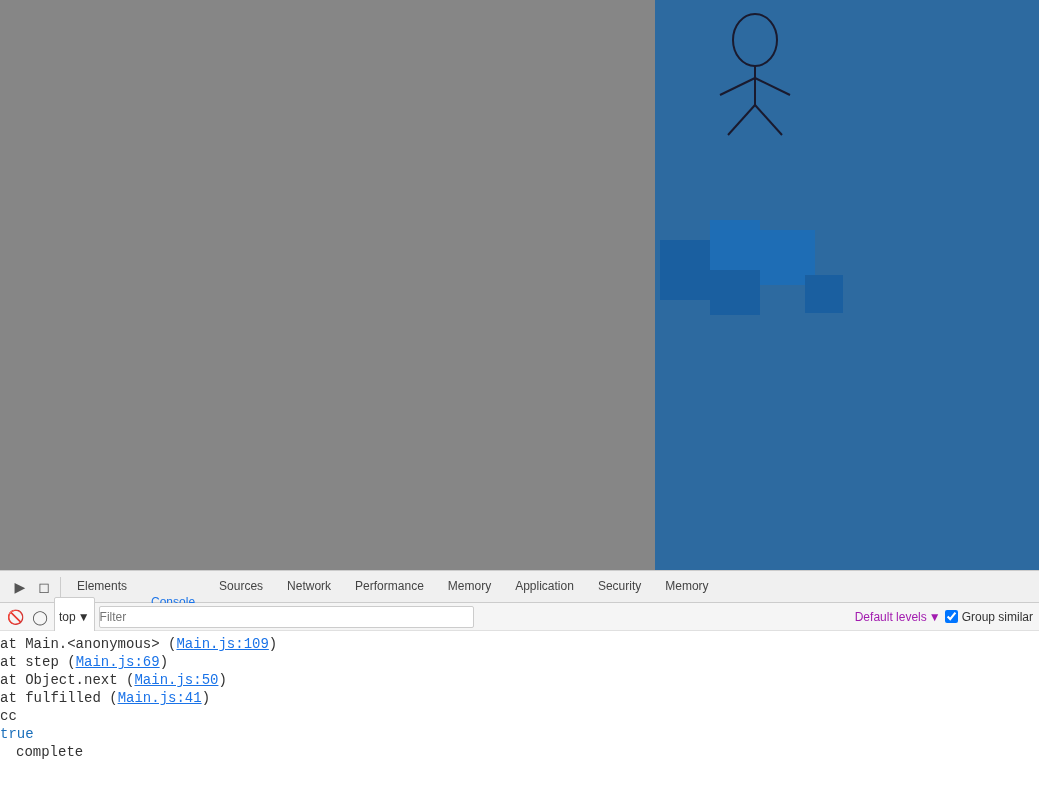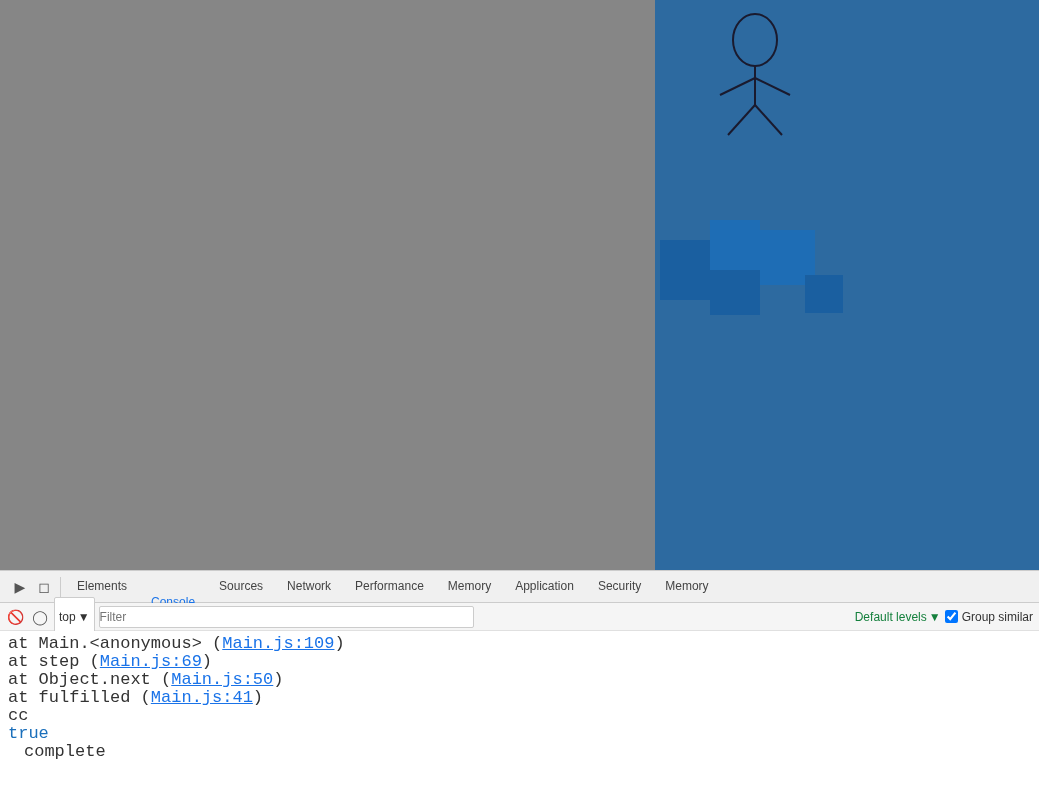--- a/index.html
+++ b/index.html
@@ -134,21 +134,21 @@
       font-size: 12px;
       color: #333;
       background: #fff;
       outline: none;
     }
 
     .default-levels {
       display: flex;
       align-items: flex-end;
       font-size: 12px;
-      color: #15803d;
+      color: #a21caf;
       cursor: pointer;
       gap: 2px;
       white-space: nowrap;
     }
 
     .group-similar {
       display: flex;
       align-items: center;
       gap: 4px;
       font-size: 12px;
@@ -158,23 +158,23 @@
     }
 
     .group-similar input[type=checkbox] {
       cursor: pointer;
     }
 
     
     .console-output {
       flex: 1;
       overflow-y: auto;
-      padding: 4px 8px;
+      padding: 4px 0;
       font-family: 'Courier New', monospace;
-      font-size: 17px;
+      font-size: 14px;
       background: #fff;
     }
 
     .console-line {
       line-height: 18px;
       color: #333;
     }
 
     .console-link {
       color: #1a73e8;

